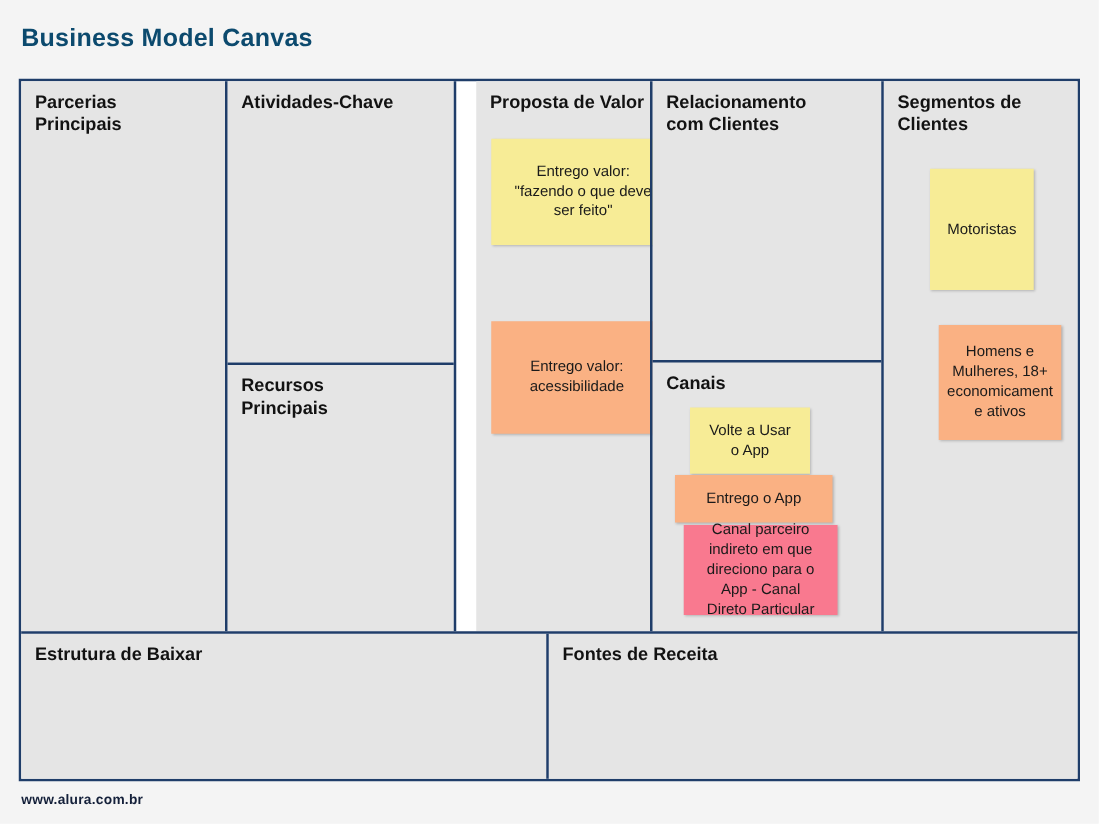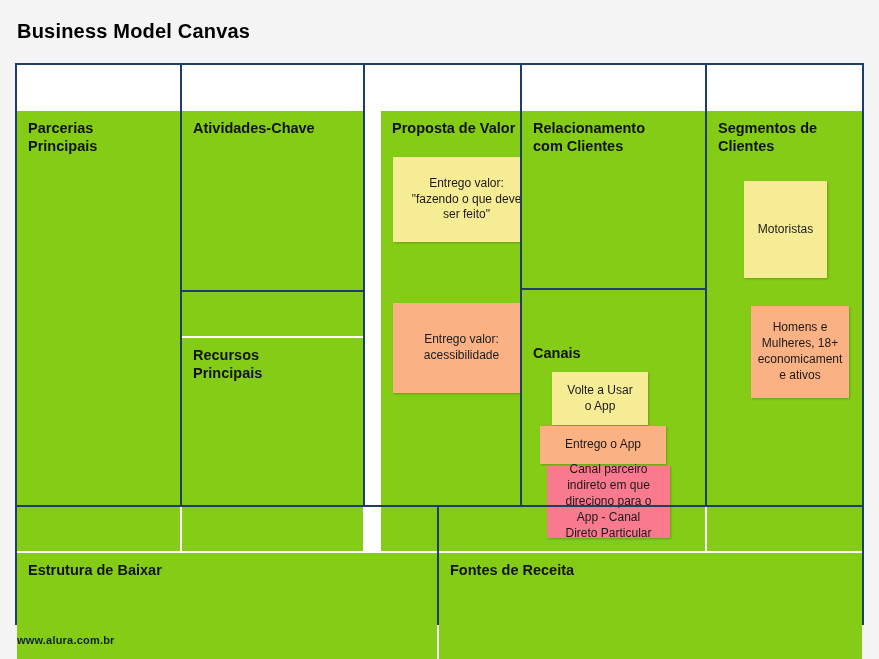--- a/index.html
+++ b/index.html
@@ -15,43 +15,42 @@
     position: relative;
   }
 
   
   #page-title {
     position: absolute;
     left: 17px;
     top: 20px;
     font-size: 20px;
     font-weight: bold;
-    color: #000000;
+    color: #0c4a6e;
     letter-spacing: 0.2px;
     white-space: nowrap;
   }
 
   
   #canvas-frame {
     position: absolute;
     left: 15px;
     top: 63px;
     width: 849px;
     height: 562px;
     border: 2px solid #1f3d69;
     background: #ffffff;
     box-sizing: border-box;
   }
 
   .cell {
     position: absolute;
     box-sizing: border-box;
-    background: #84cc16;
+    background: #e5e5e5;
     overflow: hidden;
-    margin-top: 46px;
   }
   .cell-title {
     position: absolute;
     left: 11px;
     top: 8px;
     font-size: 14.5px;
     font-weight: bold;
     color: #121212;
     line-height: 1.25;
     white-space: pre-line;

